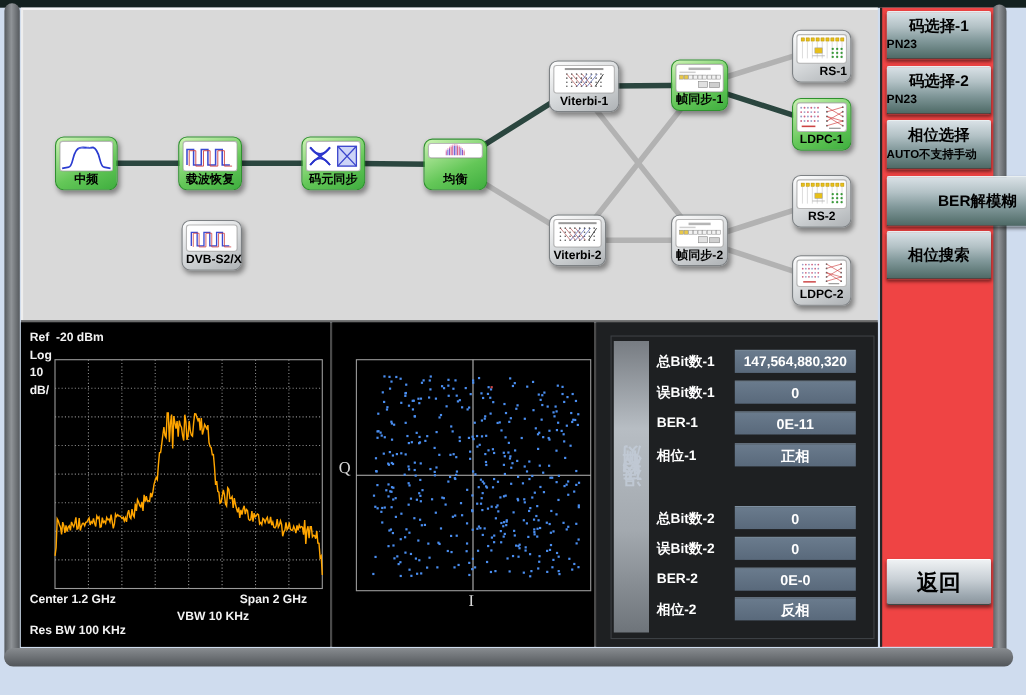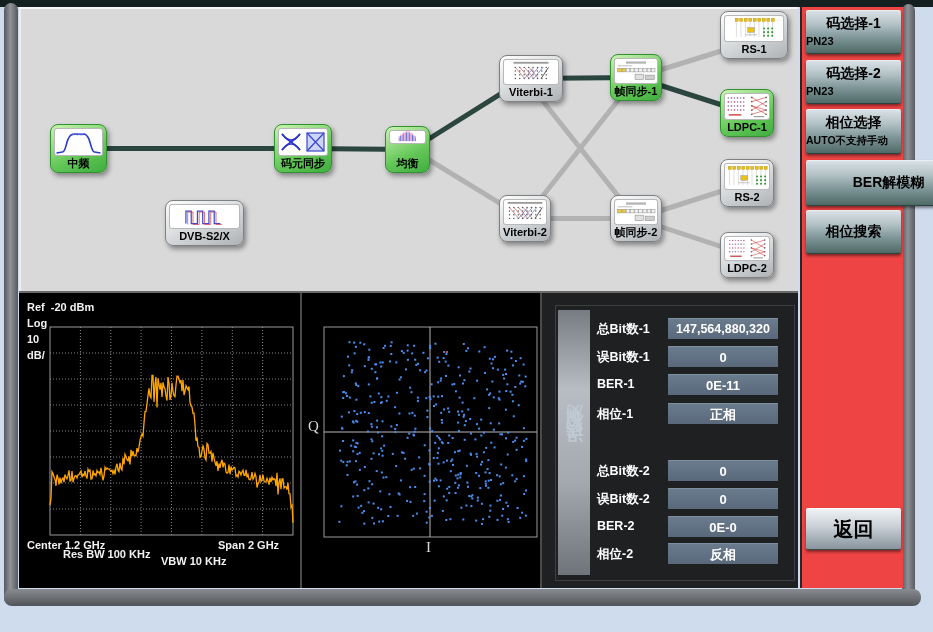--- a/index.html
+++ b/index.html
@@ -93,36 +93,45 @@
     </svg>
 <div class="node active" style="left: 29px; top: 115px; width: 57px; height: 49px;">
       <div class="icon-area">
         <svg viewBox="0 0 46 26">
           <path d="M1,24 L7,23 C9,23 10,19 11,15 C12.5,9 14,6 17,5.4 L20,5 L26,5.4 L29,5 C32,6 33.5,9 35,15 C36,19 37,23 39,23 L45,24" fill="none" stroke="#2a3bd0" stroke-width="1.6"></path>
           <path d="M16,6 L19,5 L22,6 L25,5 L28,6" fill="none" stroke="#6a78e8" stroke-width="0.8"></path>
         </svg>
       </div>
       <div class="node-label">中频</div>
     </div>
+    <div class="node active" style="left: 141px; top: 115px; width: 58px; height: 49px;">
+      <div class="icon-area">
+        <svg viewBox="0 0 46 26">
+          <path d="M2,21 V7 H8 V21 H15 V7 H21 V21 H28 V7 H34 V21 H41" fill="none" stroke="#3a4ad0" stroke-width="1.4"></path>
+          <path d="M4,22 V8 H10 V22 H17 V8 H23 V22 H30 V8 H36 V22 H43" fill="none" stroke="#d04040" stroke-width="0.9" opacity="0.9"></path>
+        </svg>
+      </div>
+      <div class="node-label">载波恢复</div>
+    </div>
     <div class="node active" style="left: 253px; top: 115px; width: 58px; height: 49px;">
       <div class="icon-area">
         <svg viewBox="0 0 46 26">
           <g fill="none" stroke="#2a35cc" stroke-width="1.6">
             <path d="M2,5 C8,13 14,13 20,5"></path>
             <path d="M2,21 C8,13 14,13 20,21"></path>
             <path d="M2,5 C8,13 14,13 20,21"></path>
             <path d="M2,21 C8,13 14,13 20,5"></path>
           </g>
           <rect x="27" y="4" width="17" height="18" fill="#ccd4f7" stroke="#3a45cc" stroke-width="1.2"></rect>
           <path d="M27,4 L44,22 M44,4 L27,22" stroke="#3a45cc" stroke-width="1.2"></path>
         </svg>
       </div>
       <div class="node-label">码元同步</div>
     </div>
-    <div class="node active" style="left: 364px; top: 117px; width: 45px; height: 47px; gap: 12px;">
+    <div class="node active" style="left: 364px; top: 117px; width: 58px; height: 47px; gap: 12px;">
       <div class="icon-area">
         <svg viewBox="0 0 46 26">
           <g id="b"></g>
           <line x1="5" y1="22" x2="5" y2="14" stroke="#c2338f" stroke-width="1.7"></line>
           <line x1="5" y1="14" x2="5" y2="11" stroke="#e88bb8" stroke-width="1.7"></line>
           <line x1="8.2" y1="22" x2="8.2" y2="10.900941874744273" stroke="#3a45cc" stroke-width="1.7"></line>
           <line x1="8.2" y1="10.900941874744273" x2="8.2" y2="7.900941874744273" stroke="#e88bb8" stroke-width="1.7"></line>
           <line x1="11.4" y1="22" x2="11.4" y2="8.052951007988426" stroke="#7a3ac2" stroke-width="1.7"></line>
           <line x1="11.4" y1="8.052951007988426" x2="11.4" y2="5.052951007988426" stroke="#e88bb8" stroke-width="1.7"></line>
           <line x1="14.600000000000001" y1="22" x2="14.600000000000001" y2="5.686754682103157" stroke="#cc3a5a" stroke-width="1.7"></line>
@@ -140,21 +149,21 @@
           <line x1="33.8" y1="22" x2="33.8" y2="8.052951007988424" stroke="#3a45cc" stroke-width="1.7"></line>
           <line x1="33.8" y1="8.052951007988424" x2="33.8" y2="5.052951007988424" stroke="#e88bb8" stroke-width="1.7"></line>
           <line x1="37" y1="22" x2="37" y2="10.900941874744273" stroke="#7a3ac2" stroke-width="1.7"></line>
           <line x1="37" y1="10.900941874744273" x2="37" y2="7.900941874744273" stroke="#e88bb8" stroke-width="1.7"></line>
           <line x1="40.2" y1="22" x2="40.2" y2="13.999999999999993" stroke="#cc3a5a" stroke-width="1.7"></line>
           <line x1="40.2" y1="13.999999999999993" x2="40.2" y2="10.999999999999993" stroke="#e88bb8" stroke-width="1.7"></line>
         </svg>
       </div>
       <div class="node-label">均衡</div>
     </div>
-    <div class="node" style="left: 144px; top: 191px; width: 79px; height: 46px;">
+    <div class="node" style="left: 144px; top: 191px; width: 55px; height: 46px;">
       <div class="icon-area">
         <svg viewBox="0 0 46 26">
           <path d="M2,21 V7 H8 V21 H15 V7 H21 V21 H28 V7 H34 V21 H41" fill="none" stroke="#3a4ad0" stroke-width="1.4"></path>
           <path d="M4,22 V8 H10 V22 H17 V8 H23 V22 H30 V8 H36 V22 H43" fill="none" stroke="#d04040" stroke-width="0.9" opacity="0.9"></path>
         </svg>
       </div>
       <div class="node-label">DVB-S2/X</div>
     </div>
     <div class="node" style="left: 478px; top: 46px; width: 64px; height: 47px;">
       <div class="icon-area">
@@ -275,21 +284,21 @@
           <rect x="26" y="10" width="4" height="4" fill="#f2f2f2" stroke="#8a8a8a" stroke-width="0.5"></rect>
           <rect x="30.599999999999998" y="10" width="4" height="4" fill="#f2f2f2" stroke="#8a8a8a" stroke-width="0.5"></rect>
           <rect x="35.199999999999996" y="10" width="4" height="4" fill="#f2f2f2" stroke="#8a8a8a" stroke-width="0.5"></rect>
           <rect x="39.8" y="10" width="4" height="4" fill="#f2f2f2" stroke="#8a8a8a" stroke-width="0.5"></rect>
           <rect x="22" y="16.5" width="9" height="6" fill="#e0e0e0" stroke="#8a8a8a" stroke-width="0.6"></rect>
           <rect x="33" y="17.5" width="10" height="5" fill="#cfcfcf" stroke="#8a8a8a" stroke-width="0.6"></rect>
         </svg>
       </div>
       <div class="node-label">帧同步-2</div>
     </div>
-    <div class="node" style="left: 699px; top: 2px; width: 68px; height: 48px;">
+    <div class="node" style="left: 699px; top: 18px; width: 54px; height: 48px; align-items: flex-end;">
       <div class="icon-area">
         <svg viewBox="0 0 46 26">
           <line x1="4.7" y1="6" x2="4.7" y2="22" stroke="#bbb" stroke-width="0.5"></line>
           <rect x="3.5" y="2.5" width="3" height="3" fill="#e8c018" stroke="#b89000" stroke-width="0.5"></rect>
           <line x1="9.399999999999999" y1="6" x2="9.399999999999999" y2="22" stroke="#bbb" stroke-width="0.5"></line>
           <rect x="8.2" y="2.5" width="3" height="3" fill="#e8c018" stroke="#b89000" stroke-width="0.5"></rect>
           <line x1="14.1" y1="6" x2="14.1" y2="22" stroke="#bbb" stroke-width="0.5"></line>
           <rect x="12.9" y="2.5" width="3" height="3" fill="#e8c018" stroke="#b89000" stroke-width="0.5"></rect>
           <line x1="18.8" y1="6" x2="18.8" y2="22" stroke="#bbb" stroke-width="0.5"></line>
           <rect x="17.6" y="2.5" width="3" height="3" fill="#e8c018" stroke="#b89000" stroke-width="0.5"></rect>
@@ -464,21 +473,21 @@
         <line x1="31" y1="216.0" x2="274" y2="216.0" stroke="#8a8a8a" stroke-width="1" stroke-dasharray="1,2"></line>
         <rect x="31" y="34" width="243" height="208" fill="none" stroke="#9a9a9a" stroke-width="1"></rect>
         <polyline points="31,212.4 32,204.9 33,178.7 34,180.5 35,184.1 36,186.2 37,192.8 38,181.7 39,184.9 40,191.4 41,184.7 42,190.3 43,186.2 44,185.0 45,189.2 46,181.5 47,184.1 48,185.8 49,182.6 50,177.3 51,188.1 52,187.6 53,178.0 54,189.3 55,185.3 56,182.9 57,182.8 58,185.0 59,181.8 60,181.6 61,179.7 62,178.0 63,184.2 64,181.3 65,182.5 66,178.2 67,182.7 68,185.6 69,176.1 70,178.2 71,177.0 72,186.2 73,185.8 74,177.5 75,182.0 76,180.9 77,182.8 78,177.5 79,179.5 80,178.9 81,181.5 82,174.9 83,181.2 84,187.4 85,183.2 86,174.4 87,176.5 88,174.9 89,176.1 90,176.0 91,177.1 92,178.3 93,177.2 94,180.6 95,177.6 96,181.4 97,173.9 98,170.8 99,177.2 100,178.5 101,169.9 102,175.4 103,177.0 104,164.8 105,171.5 106,161.2 107,163.4 108,166.6 109,167.8 110,163.3 111,171.5 112,156.8 113,163.1 114,158.1 115,162.7 116,162.3 117,162.8 118,155.1 119,159.0 120,154.2 121,147.5 122,143.7 123,141.1 124,143.1 125,129.6 126,118.5 127,118.4 128,110.9 129,102.7 130,95.3 131,103.0 132,104.7 133,82.4 134,82.4 135,108.9 136,91.1 137,83.9 138,114.6 139,85.3 140,91.4 141,96.6 142,89.8 143,103.9 144,89.4 145,93.7 146,95.6 147,103.0 148,107.5 149,84.0 150,90.4 151,106.9 152,103.1 153,89.8 154,98.7 155,102.6 156,103.6 157,91.8 158,83.1 159,83.2 160,86.6 161,89.4 162,87.0 163,98.2 164,87.0 165,102.0 166,98.3 167,92.9 168,94.9 169,96.7 170,93.5 171,109.3 172,113.0 173,113.9 174,120.4 175,120.2 176,131.5 177,147.8 178,144.4 179,153.7 180,154.4 181,164.4 182,163.7 183,158.2 184,152.3 185,156.7 186,165.1 187,167.0 188,150.4 189,151.7 190,160.1 191,160.1 192,158.5 193,168.8 194,159.9 195,165.2 196,169.3 197,172.8 198,168.2 199,177.9 200,170.5 201,174.9 202,169.6 203,166.8 204,174.4 205,170.1 206,171.1 207,179.0 208,180.1 209,179.4 210,171.6 211,181.3 212,173.5 213,176.9 214,176.0 215,174.2 216,174.8 217,183.3 218,182.0 219,184.0 220,178.3 221,179.2 222,182.0 223,179.0 224,177.2 225,182.4 226,182.3 227,176.9 228,184.4 229,181.6 230,186.4 231,186.9 232,185.2 233,179.0 234,186.2 235,184.3 236,180.5 237,183.8 238,194.5 239,190.6 240,189.0 241,181.8 242,188.5 243,186.7 244,181.8 245,188.0 246,189.1 247,189.0 248,185.4 249,188.0 250,191.6 251,184.6 252,189.1 253,184.2 254,186.8 255,185.7 256,186.3 257,193.1 258,179.8 259,201.5 260,189.0 261,185.4 262,196.3 263,185.9 264,185.9 265,195.0 266,193.7 267,193.9 268,196.7 269,189.7 270,200.7 271,200.9 272,214.0 273,212.4 274,229.8" fill="none" stroke="#ffa500" stroke-width="1.3"></polyline>
       </svg>
     <div class="spec-txt" style="left:8px;top:8px;">Ref  -20 dBm</div>
     <div class="spec-txt" style="left:8px;top:24px;">Log</div>
     <div class="spec-txt" style="left:8px;top:40px;">10</div>
     <div class="spec-txt" style="left:8px;top:56px;">dB/</div>
     <div class="spec-txt" style="left:8px;top:246px;">Center 1.2 GHz</div>
     <div class="spec-txt" style="left:199px;top:246px;">Span 2 GHz</div>
-    <div class="spec-txt" style="left:8px;top:255px;margin-left:36px;">Res BW 100 KHz</div>
+    <div class="spec-txt" style="left:8px;top:274px;">Res BW 100 KHz</div>
     <div class="spec-txt" style="left:142px;top:262px;">VBW 10 KHz</div>
   </div>
   <div class="panel" id="constellation-panel">
     <svg id="const-svg" width="238" height="295">
         <rect x="22" y="34" width="213" height="210" fill="none" stroke="#9a9a9a" stroke-width="1"></rect>
         <line x1="128" y1="34" x2="128" y2="244" stroke="#b8b8b8" stroke-width="1"></line>
         <line x1="22" y1="139" x2="235" y2="139" stroke="#b8b8b8" stroke-width="1"></line>
         <rect x="165.0" y="54.3" width="2" height="2" fill="#4a8ef0"></rect>
         <rect x="72.2" y="70.4" width="2" height="2" fill="#4a8ef0"></rect>
         <rect x="155.0" y="117.6" width="2" height="2" fill="#4a8ef0"></rect>

